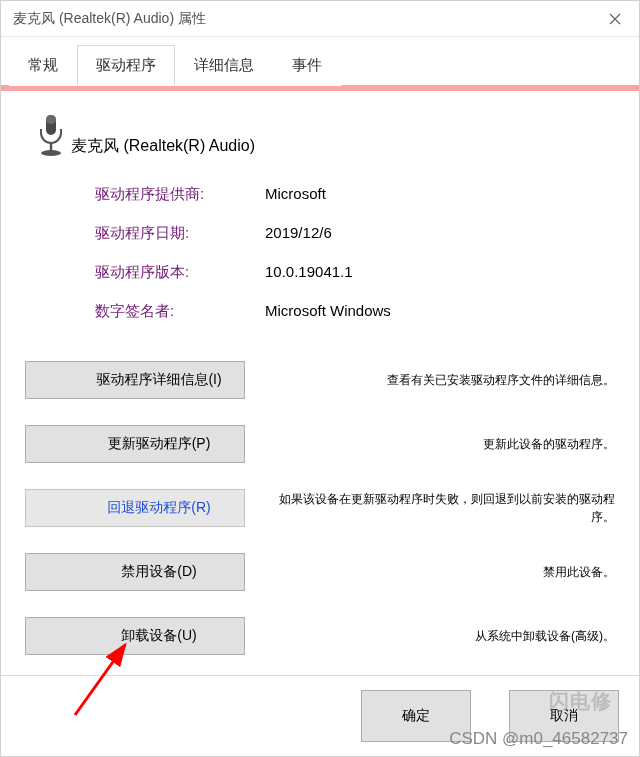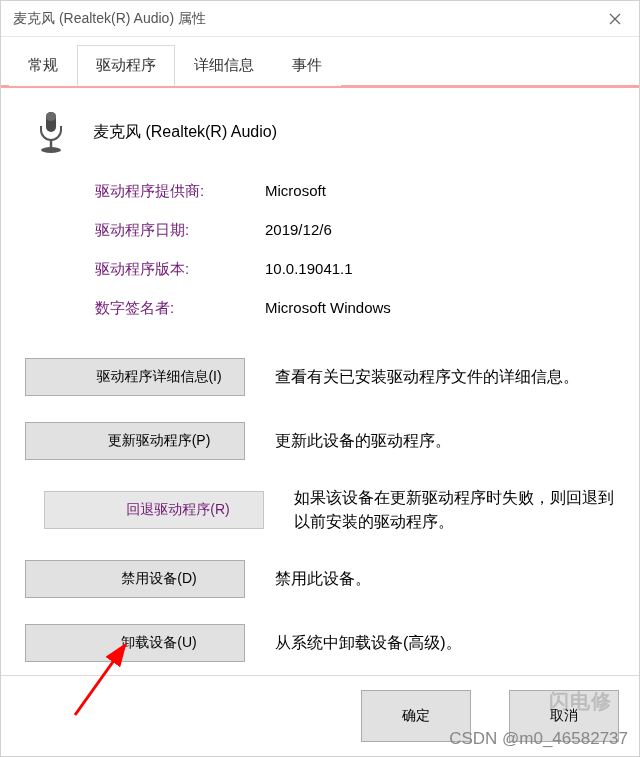--- a/index.html
+++ b/index.html
@@ -35,21 +35,21 @@
       height: 36px;
       display: flex;
       align-items: center;
       justify-content: center;
       cursor: pointer;
     }
     .titlebar-close svg { width: 12px; height: 12px; stroke: #666; stroke-width: 1.2; }
     .tabs {
       display: flex;
       padding: 8px 8px 0 8px;
-      border-bottom: 3px solid #fca5a5;
+      border-bottom: 6px solid #fca5a5;
       gap: 0;
     }
     .tab {
       padding: 10px 18px;
       font-size: 15px;
       color: #333;
       border: 1px solid transparent;
       border-bottom: none;
       cursor: pointer;
       background: #fff;
@@ -60,22 +60,21 @@
       border-bottom: 1px solid #fff;
       background: #fff;
     }
     .content {
       flex: 1;
       padding: 22px 24px 10px 24px;
       overflow: hidden;
     }
     .device-header {
       display: flex;
-      align-items: center;
-      gap: 22px;
+      align-items: flex-end;
       margin-bottom: 28px;
       padding-left: 6px;
     }
     .device-icon { width: 40px; height: 44px; }
     .device-name { font-size: 16px; }
     .info-grid {
       display: grid;
       grid-template-columns: 170px auto;
       row-gap: 20px;
       padding-left: 70px;
@@ -97,30 +96,30 @@
       border: 1px solid #adadad;
       font-size: 14px;
       font-family: inherit;
       cursor: pointer;
       display: flex;
       align-items: center;
       justify-content: center;
       padding-left: 48px;
     }
     .action-btn:disabled {
-      color: #701a75;
+      color: #1d4ed8;
       background: #e7e7e7;
       border-color: #c5c5c5;
       cursor: default;
-      margin-left: 19px;
     }
     .action-desc {
       flex: 1;
-      font-size: 16px;
+      font-size: 12px;
       line-height: 1.5;
+      text-align: right;
     }
     .footer {
       border-top: 1px solid #dcdcdc;
       padding: 14px 20px;
       display: flex;
       justify-content: flex-end;
       gap: 12px;
       position: relative;
     }
     .footer-btn {

